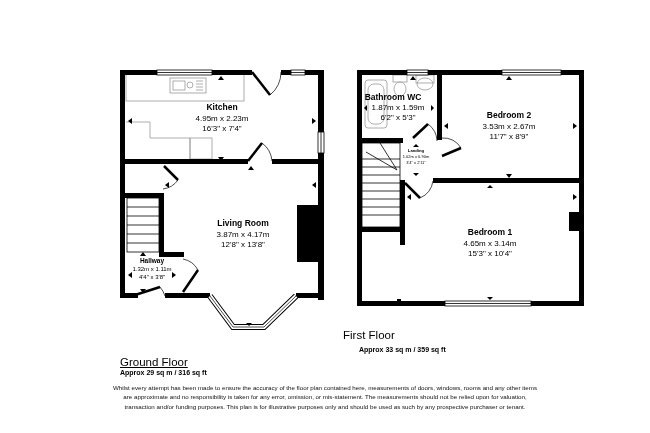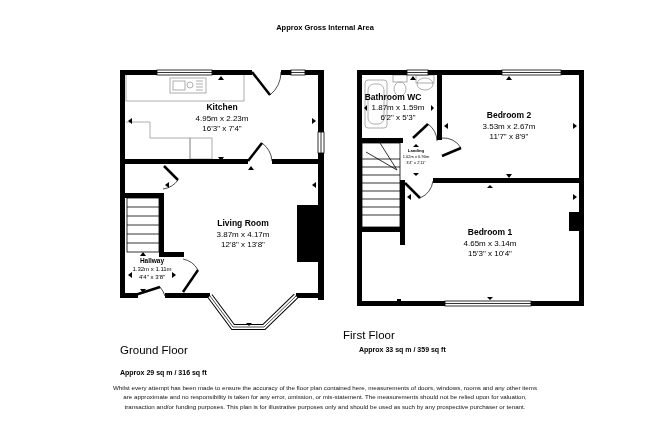--- a/index.html
+++ b/index.html
@@ -9,21 +9,20 @@
     .room-name { font-weight: bold; font-size: 8.5px; }
     .room-dim { font-size: 8px; }
     .floor-label { position: absolute; font-size: 11.5px; }
     .floor-area { position: absolute; font-size: 7px; font-weight: bold; }
     .disclaimer { position: absolute; left: 112px; top: 383px; width: 426px; text-align: center; font-size: 6.2px; line-height: 9.3px; color: #111; }
   </style>
 </head>
 <body>
 
 <div class="gia">
-  <div>Approx Gross Internal Area</div>
 </div>
 
 <svg class="plan" width="650" height="433" viewBox="0 0 650 433" xmlns="http://www.w3.org/2000/svg">
 
   <g>
 
     <g fill="none" stroke="#9a9a9a" stroke-width="0.8">
       <rect x="126" y="74" width="118" height="27"></rect>
       <polyline points="126,122 150,122 150,138 190,138 190,159"></polyline>
       <rect x="190" y="138" width="22" height="21"></rect>
@@ -224,16 +223,16 @@
 
     <text class="room-name" x="490" y="235" text-anchor="middle">Bedroom 1</text>
     <text class="room-dim" x="490" y="246" text-anchor="middle">4.65m x 3.14m</text>
     <text class="room-dim" x="490" y="256" text-anchor="middle">15'3" x 10'4"</text>
   </g>
 </svg>
 
 <div class="floor-label" style="left:343px; top:329px;">First Floor</div>
 <div class="floor-area" style="left:359px; top:346px;">Approx 33 sq m / 359 sq ft</div>
 
-<div class="floor-label" style="left:120px; top:344px;">Ground Floor</div>
+<div class="floor-label" style="left:120px; top:356px;text-decoration:underline;">Ground Floor</div>
 <div class="floor-area" style="left:120px; top:369px;">Approx 29 sq m / 316 sq ft</div>
 
 <div class="disclaimer">Whilst every attempt has been made to ensure the accuracy of the floor plan contained here, measurements of doors, windows, rooms and any other items are approximate and no responsibility is taken for any error, omission, or mis-statement. The measurements should not be relied upon for valuation, transaction and/or funding purposes. This plan is for illustrative purposes only and should be used as such by any prospective purchaser or tenant.</div>
 
 </body></html>

